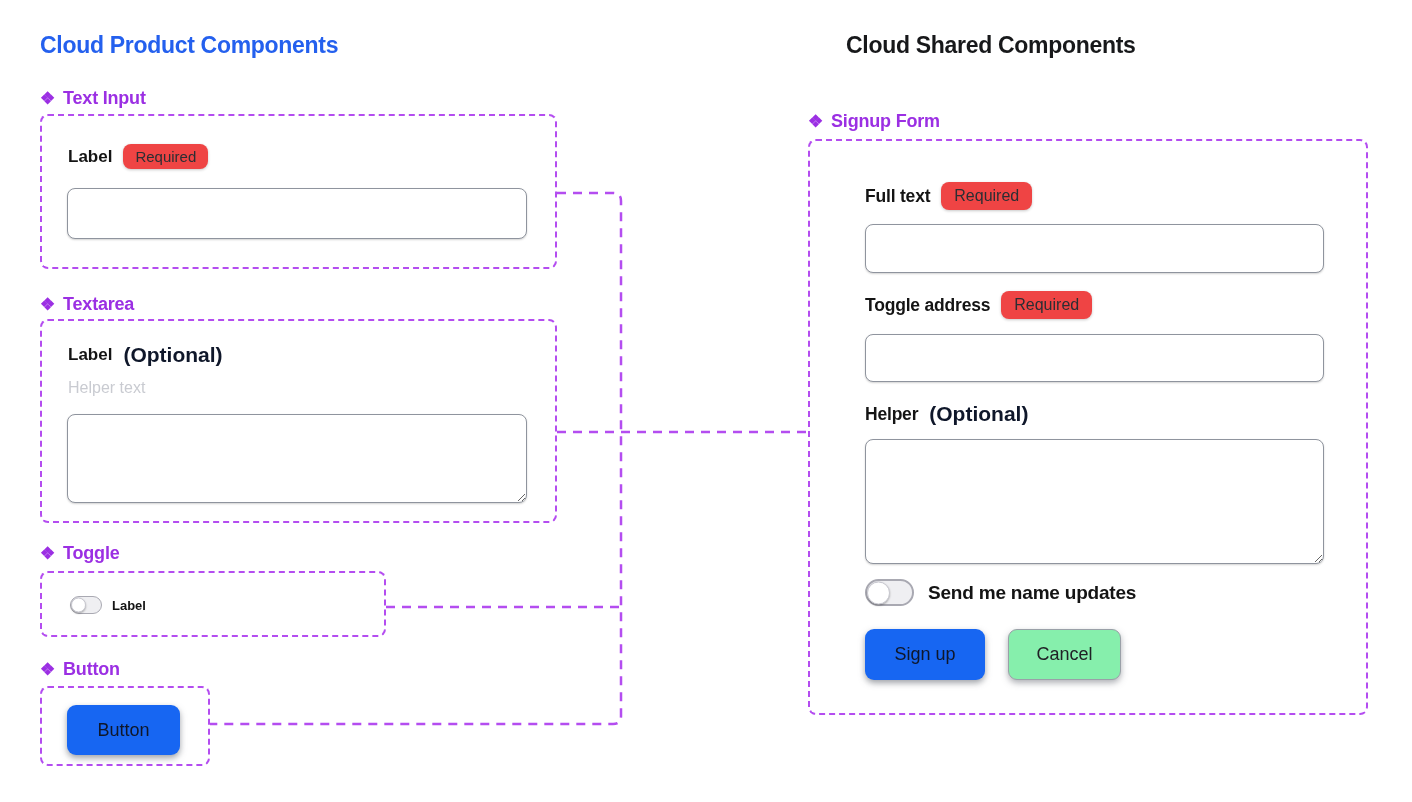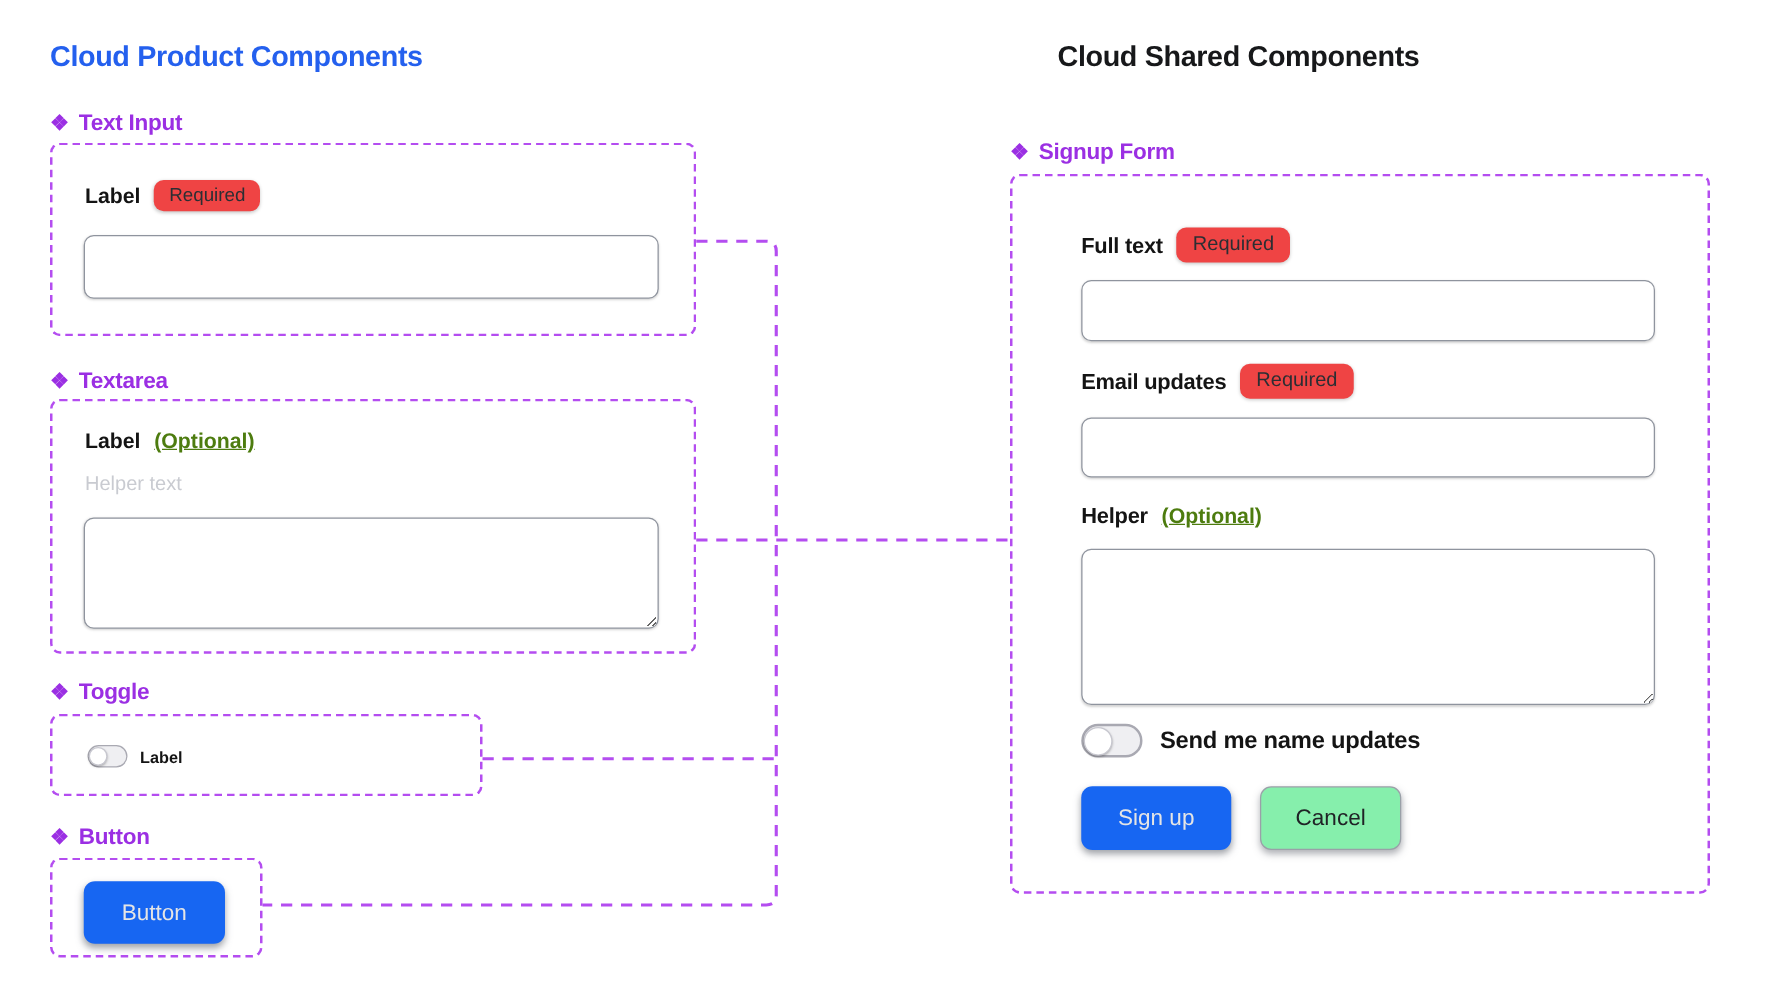--- a/index.html
+++ b/index.html
@@ -22,21 +22,21 @@
   }
   .section-label .comp-icon { font-size:17px; line-height:1; color:#9b2fe3; }
 
   .dashed-box {
     position:absolute; z-index:1; border:2px dashed #b44df0; border-radius:8px; background:transparent;
   }
 
   .field-row { position:absolute; display:flex; align-items:center; gap:11px; }
   .field-label { font-size:17px; font-weight:700; color:#141414; }
   .field-label.lg { font-size:17.5px; letter-spacing:-0.2px; }
-  .optional { font-size:17px; font-weight:700; color:#4d7c0f;text-decoration:underline; }
+  .optional { font-size:21px; font-weight:700; color:#0f172a; }
   .badge {
     display:inline-flex; align-items:center; background:#ef4444; color:#2b2e33;
     border-radius:8px; padding:4px 12px; font-size:15px; font-weight:400;
     box-shadow:0 1px 3px rgba(0,0,0,0.22);
   }
   .badge.lg { font-size:16px; padding:5px 13px; }
 
   .ui-input {
     position:absolute; background:#fff; border:1.5px solid #8f949e; border-radius:8px;
     box-shadow:0 1px 2px rgba(0,0,0,0.18); font-size:16px; padding:0 10px;
@@ -67,21 +67,21 @@
   .toggle-row { position:absolute; display:flex; align-items:center; }
   .toggle-label-sm { font-size:13px; font-weight:700; color:#141414; margin-left:10px; }
   .toggle-label-lg { font-size:19px; font-weight:800; color:#141414; margin-left:14px; letter-spacing:-0.2px; }
 
   .btn {
     position:absolute; display:flex; align-items:center; justify-content:center;
     border-radius:9px; font-size:18px; cursor:pointer;
     font-family:"Liberation Sans", sans-serif;
   }
   .btn-primary {
-    background:#1766f2; color:#e5e5e5; border:none;
+    background:#1766f2; color:#0f172a; border:none;
     box-shadow:0 3px 6px rgba(95,100,110,0.6);
   }
   .btn-secondary {
     background:#86efac; color:#202226; border:1.5px solid #9aa0a8;
     box-shadow:0 3px 6px rgba(95,100,110,0.5);
   }
 </style>
 </head>
 <body>
 
@@ -150,21 +150,21 @@
 
   <div class="dashed-box" style="left:808px; top:139px; width:560px; height:576px;">
 
     <div class="field-row" style="left:55px; top:41px;">
       <span class="field-label lg">Full text</span>
       <span class="badge lg">Required</span>
     </div>
     <input class="ui-input" style="left: 55px; top: 83px; width: 459px; height: 49px;">
 
     <div class="field-row" style="left:55px; top:150px;">
-      <span class="field-label lg">Email updates</span>
+      <span class="field-label lg">Toggle address</span>
       <span class="badge lg">Required</span>
     </div>
     <input class="ui-input" style="left: 55px; top: 193px; width: 459px; height: 48px;">
 
     <div class="field-row" style="left:55px; top:261px;">
       <span class="field-label lg">Helper</span>
       <span class="optional">(Optional)</span>
     </div>
     <textarea class="ui-textarea" style="left: 55px; top: 298px; width: 459px; height: 125px;"></textarea>
 

